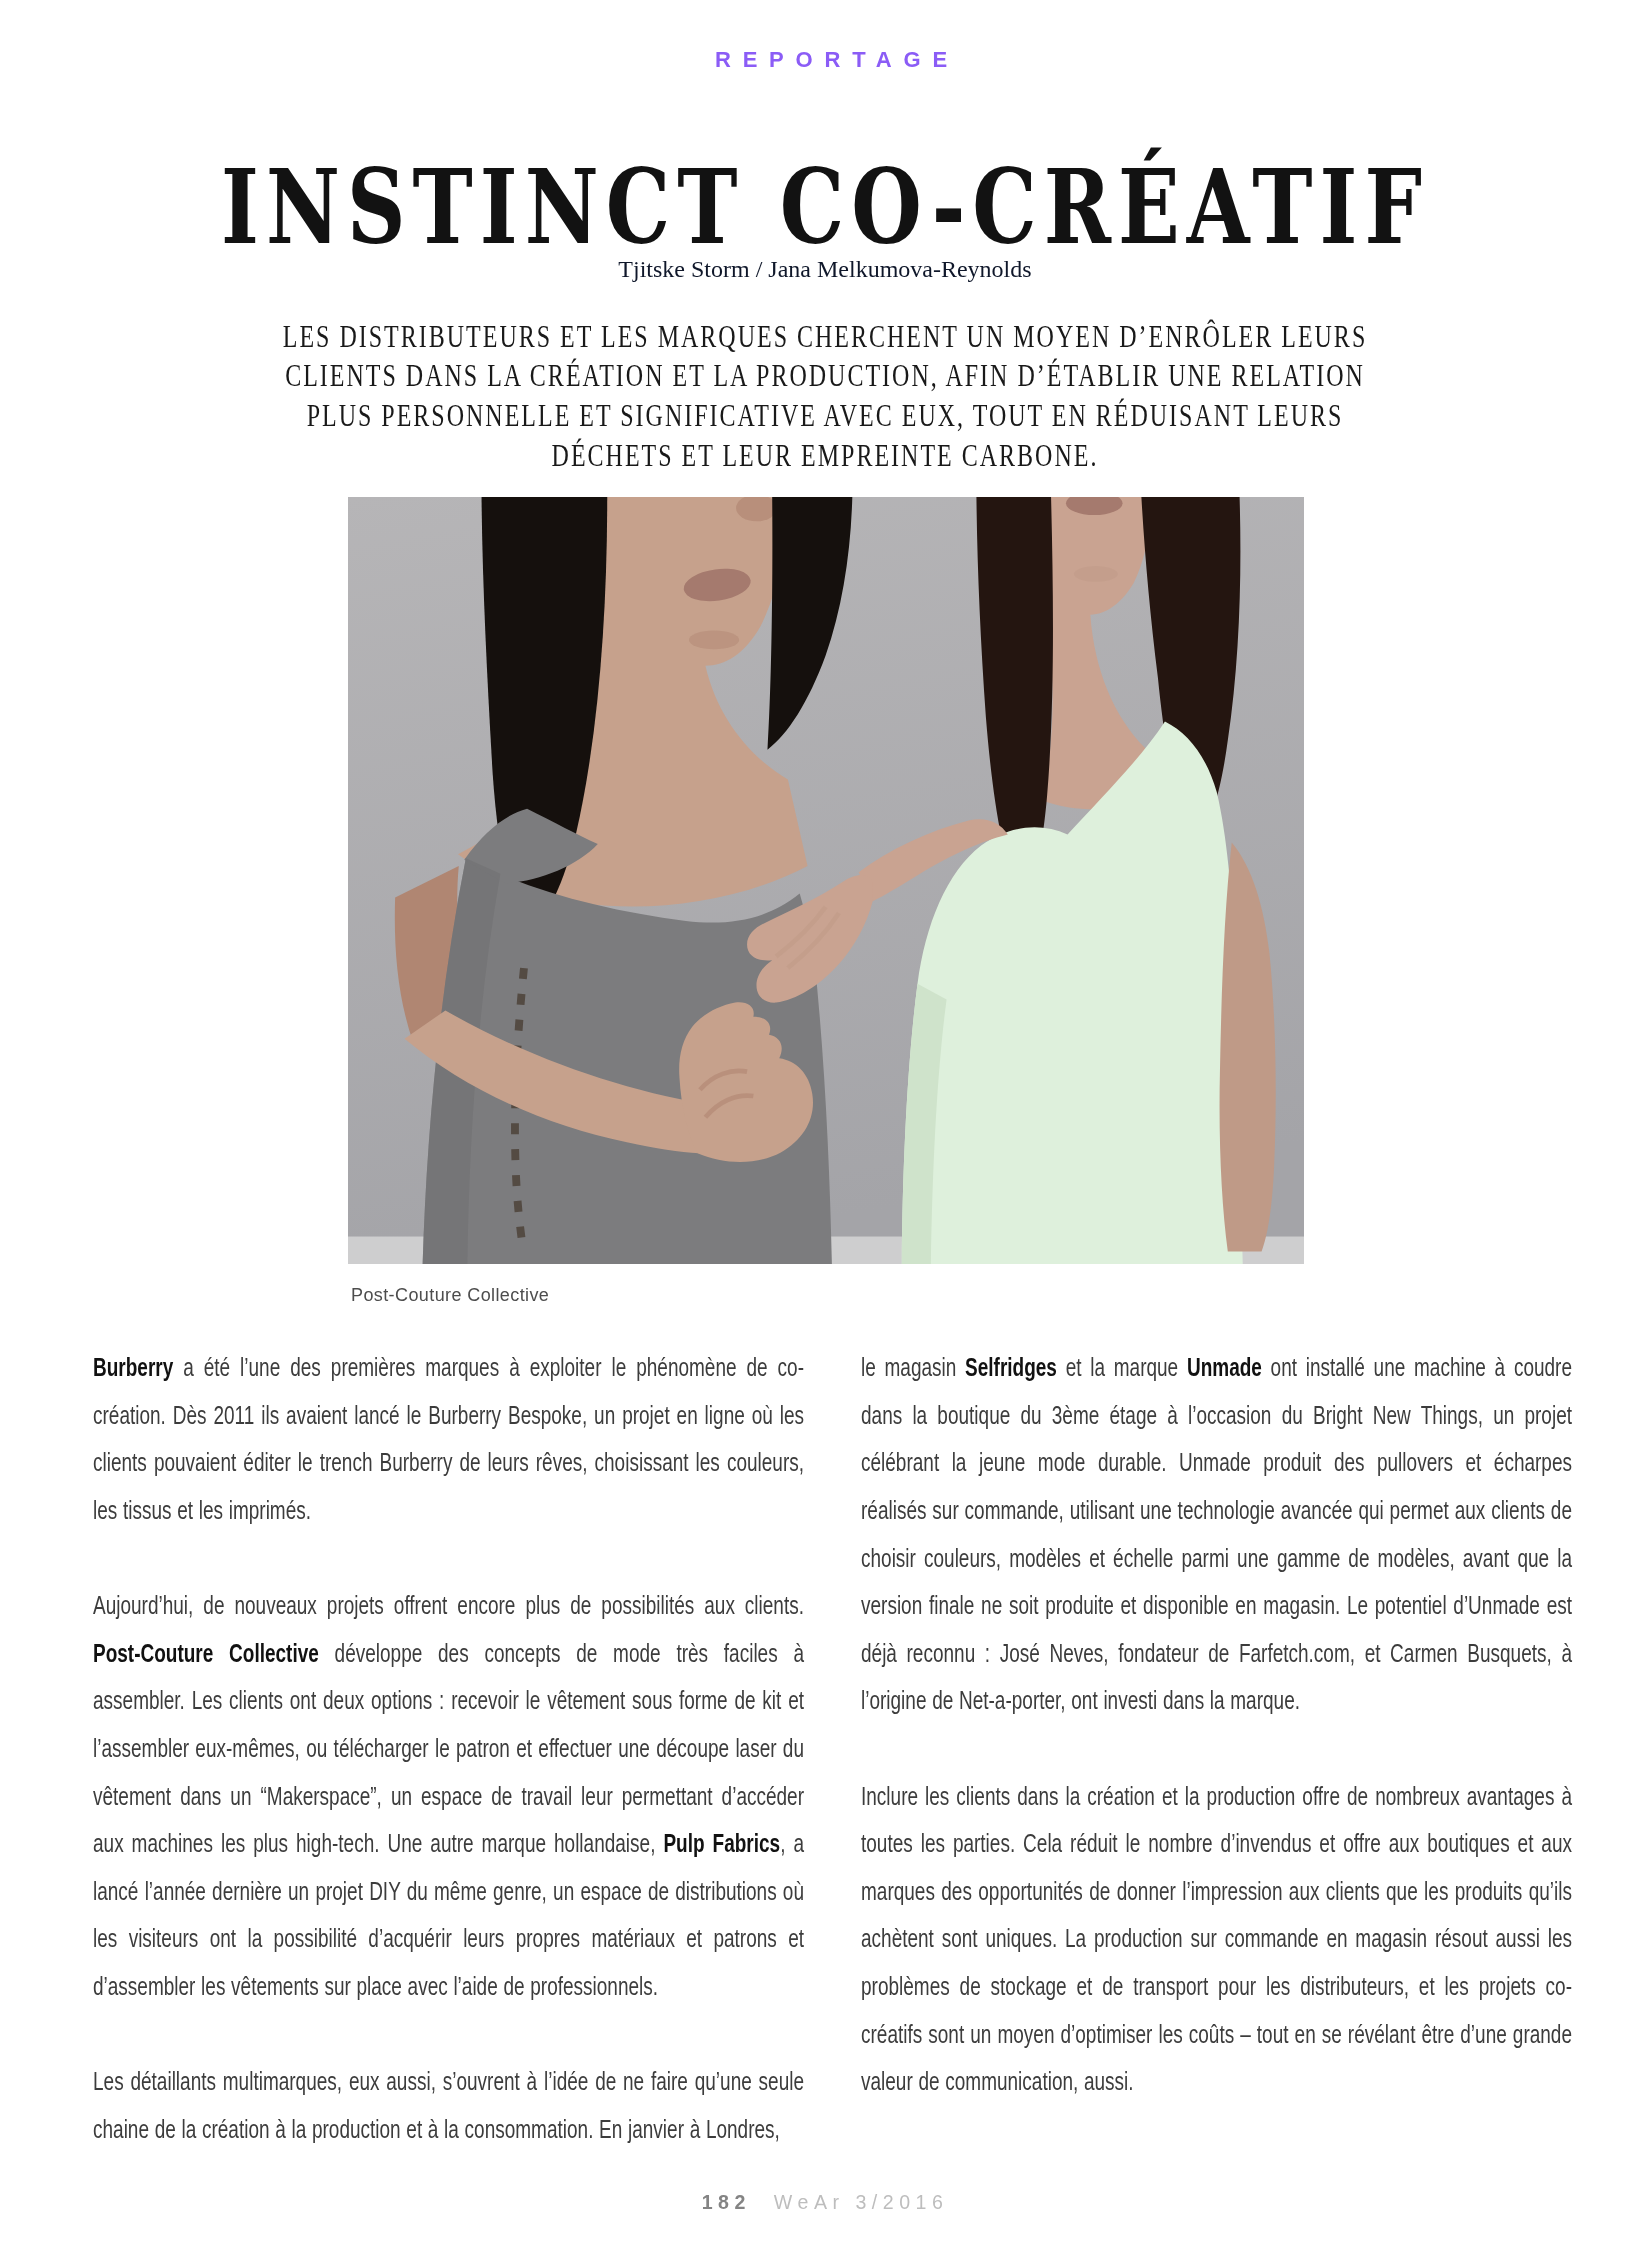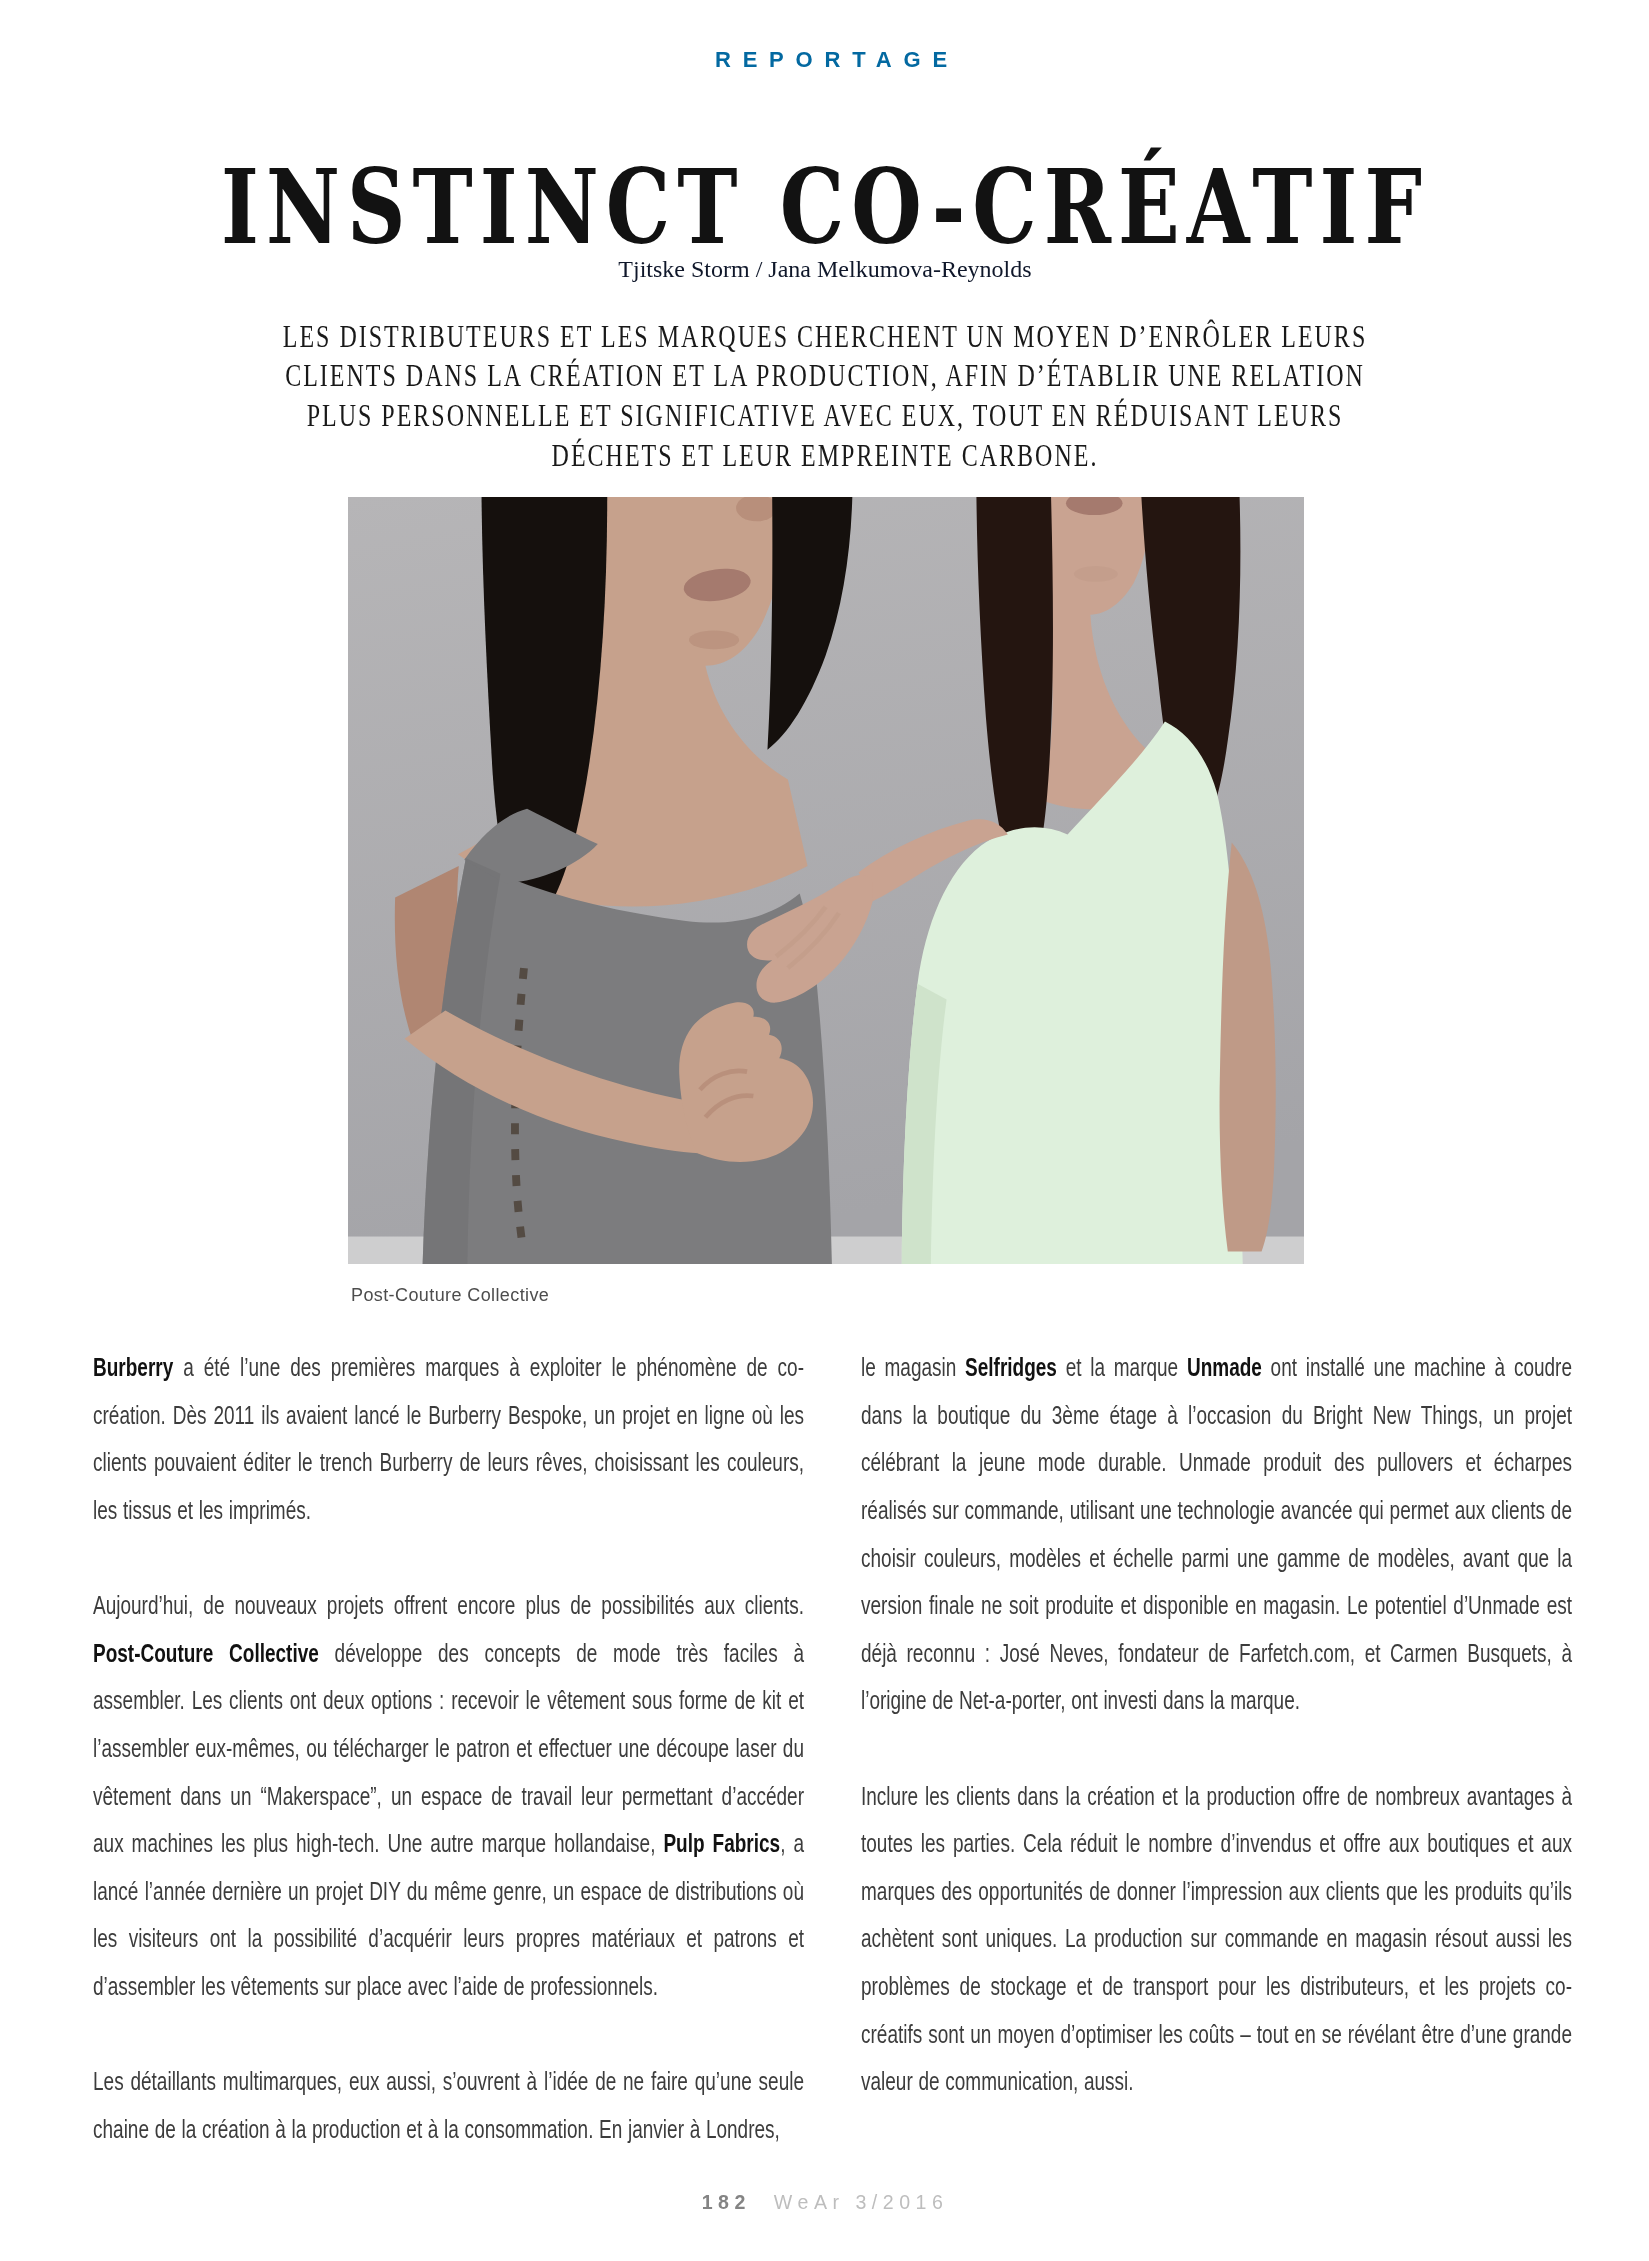--- a/index.html
+++ b/index.html
@@ -2,21 +2,21 @@
 <html style="font-size:12.6px"><head>
 <meta charset="utf-8">
 <style>
   html,body{margin:0;padding:0;background:#ffffff;}
   body{width:1650px;height:2261px;position:relative;font-family:"Liberation Sans",sans-serif;}
   .page{position:absolute;inset:0;background:#ffffff;overflow:hidden;}
 
   .kicker{
     position:absolute;top:47px;left:12px;right:0;text-align:center;
     font-size:22px;font-weight:bold;letter-spacing:11.8px;text-indent:11.8px;
-    color:#0369a1;
+    color:#8b5cf6;
   }
   .title{
     position:absolute;top:146px;left:0;right:0;margin:0;text-align:center;
     font-family:"DejaVu Serif",serif;font-weight:700;font-size:81px;
     letter-spacing:7px;color:#121212;white-space:nowrap;
     transform:scaleY(1.28);transform-origin:50% 0;
   }
   .byline{
     position:absolute;top:256px;left:0;right:0;text-align:center;
     font-family:"Liberation Serif",serif;font-size:24px;color:#0f172a;

